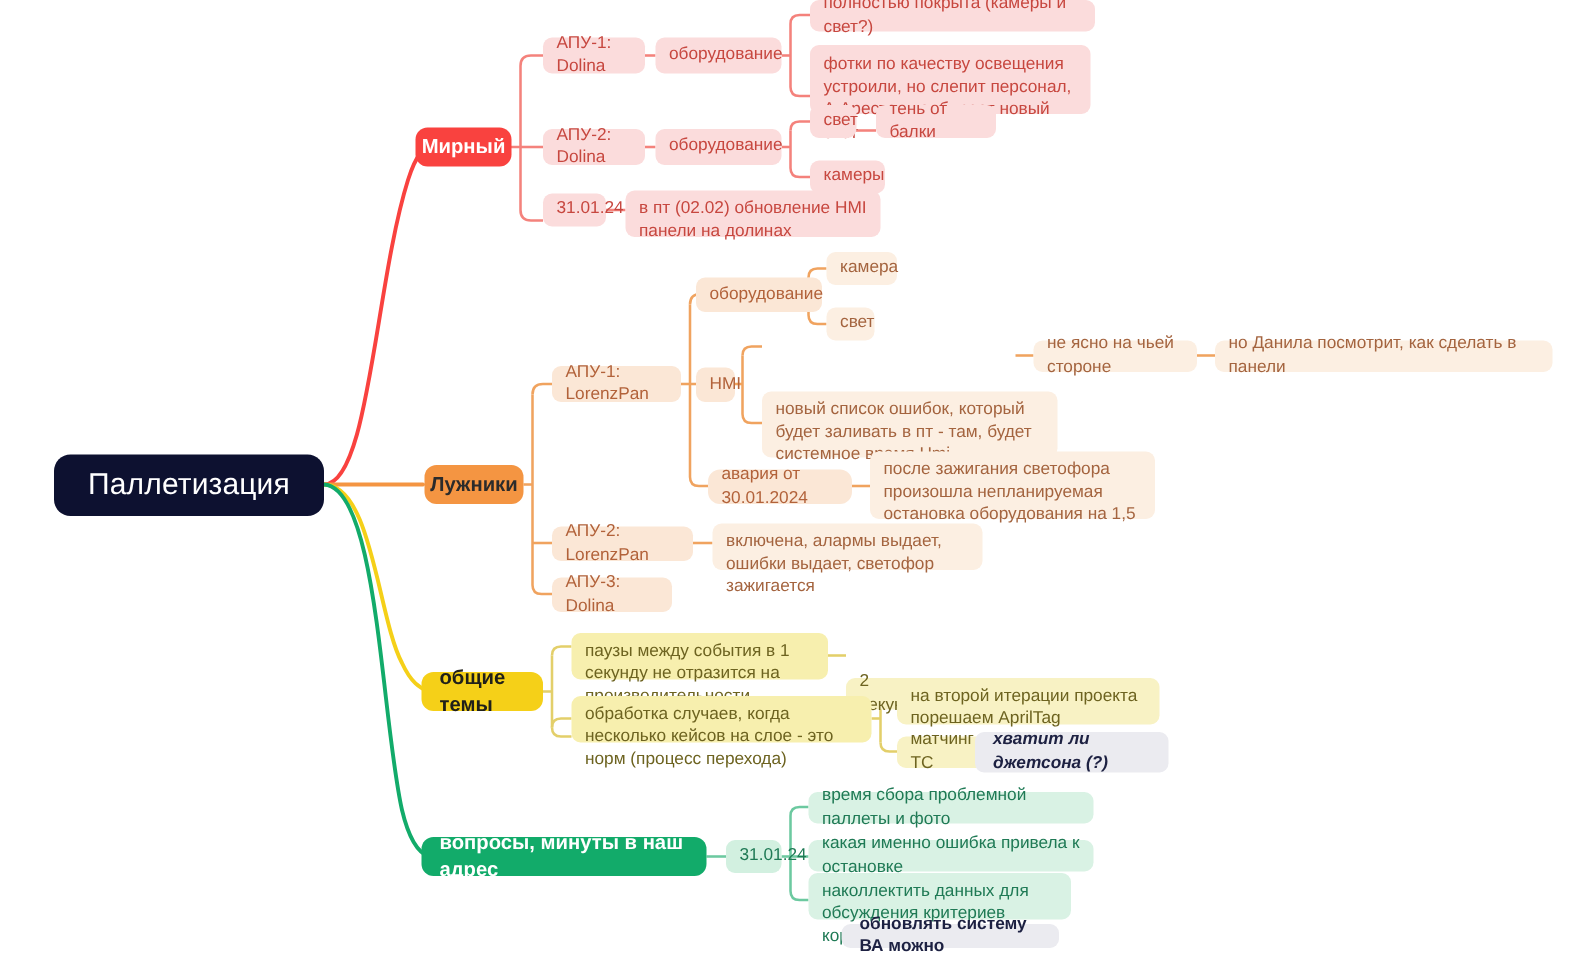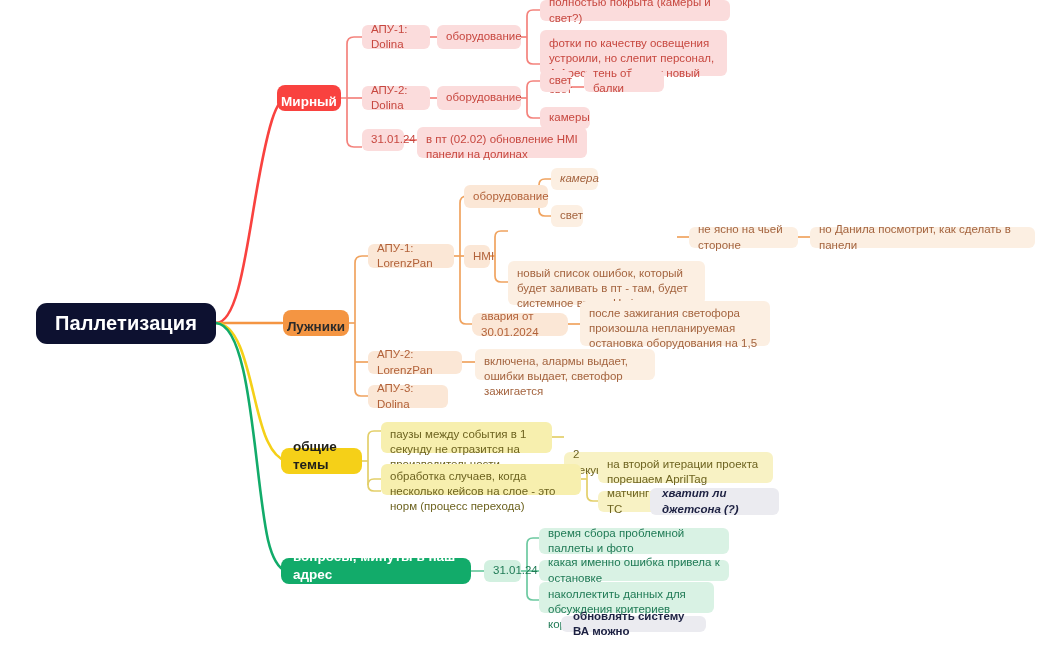--- a/index.html
+++ b/index.html
@@ -16,31 +16,30 @@
     border-radius:7px;
     display:flex;align-items:center;
     white-space:pre-line;
     line-height:1.32;
   }
 
   
   .root{
     background:#0d1130;color:#ffffff;
     border-radius:11px;
-    font-size:20px;font-weight:700;
+    font-size:20px;font-weight:400;
     padding:0 5px;
     letter-spacing:.1px;
   }
 
   
   .branch{
     font-size:13.5px;font-weight:700;
     padding:0 12px;border-radius:8px;
     color:#111;
-    align-items:flex-end;
   }
   .branch.red{background:#f9423f;color:#ffffff;}
   .branch.orange{background:#f49542;color:#2b2b2b;}
   .branch.yellow{background:#f5d018;color:#20201a;}
   .branch.green{background:#12ab6a;color:#ffffff;}
 
   
   .chip{
     font-size:11.5px;
     padding:5px 9px;
@@ -190,21 +189,21 @@
     <span>Лужники</span>
   </div>
 
   <div class="node chip orange-mid" style="left:368px;top:244px;width:86px;height:24px;">
     <span>АПУ-1: LorenzPan</span>
   </div>
 
   <div class="node chip orange-mid" style="left:464px;top:185px;width:84px;height:23px;">
     <span>оборудование</span>
   </div>
-  <div class="node chip orange-leaf" style="left:551px;top:168px;width:47px;height:22px;font-style:italic;">
+  <div class="node chip orange-leaf" style="left:551px;top:168px;width:47px;height:22px;">
     <span>камера</span>
   </div>
   <div class="node chip orange-leaf" style="left:551px;top:205px;width:32px;height:22px;">
     <span>свет</span>
   </div>
 
   <div class="node chip orange-mid" style="left:464px;top:245px;width:26px;height:23px;">
     <span>HMI</span>
   </div>
   <div class="node chip orange-leaf" style="left:689px;top:227px;width:109px;height:21px;">
@@ -259,21 +258,21 @@
     <span>хватит ли джетсона (?)</span>
   </div>
 
   <div class="node branch green" style="left:281px;top:558px;width:190px;height:26px;justify-content:center;">
     <span>вопросы, минуты в наш адрес</span>
   </div>
 
   <div class="node chip green-mid" style="left:484px;top:560px;width:37px;height:22px;">
     <span>31.01.24</span>
   </div>
-  <div class="node chip green-leaf" style="left:539px;top:528px;width:190px;height:26px;">
+  <div class="node chip green-leaf" style="left:539px;top:528px;width:190px;height:21px;">
     <span>время сбора проблемной паллеты и фото</span>
   </div>
   <div class="node chip green-leaf" style="left:539px;top:560px;width:190px;height:21px;">
     <span>какая именно ошибка привела к остановке</span>
   </div>
   <div class="node chip green-leaf" style="left:539px;top:582px;width:175px;height:31px;align-items:flex-start;padding-top:5px;">
     <span>наколлектить данных для обсуждения критериев корректности</span>
   </div>
   <div class="node chip gray" style="left:561px;top:616px;width:145px;height:16px;justify-content:center;">
     <span>обновлять систему ВА можно</span>

